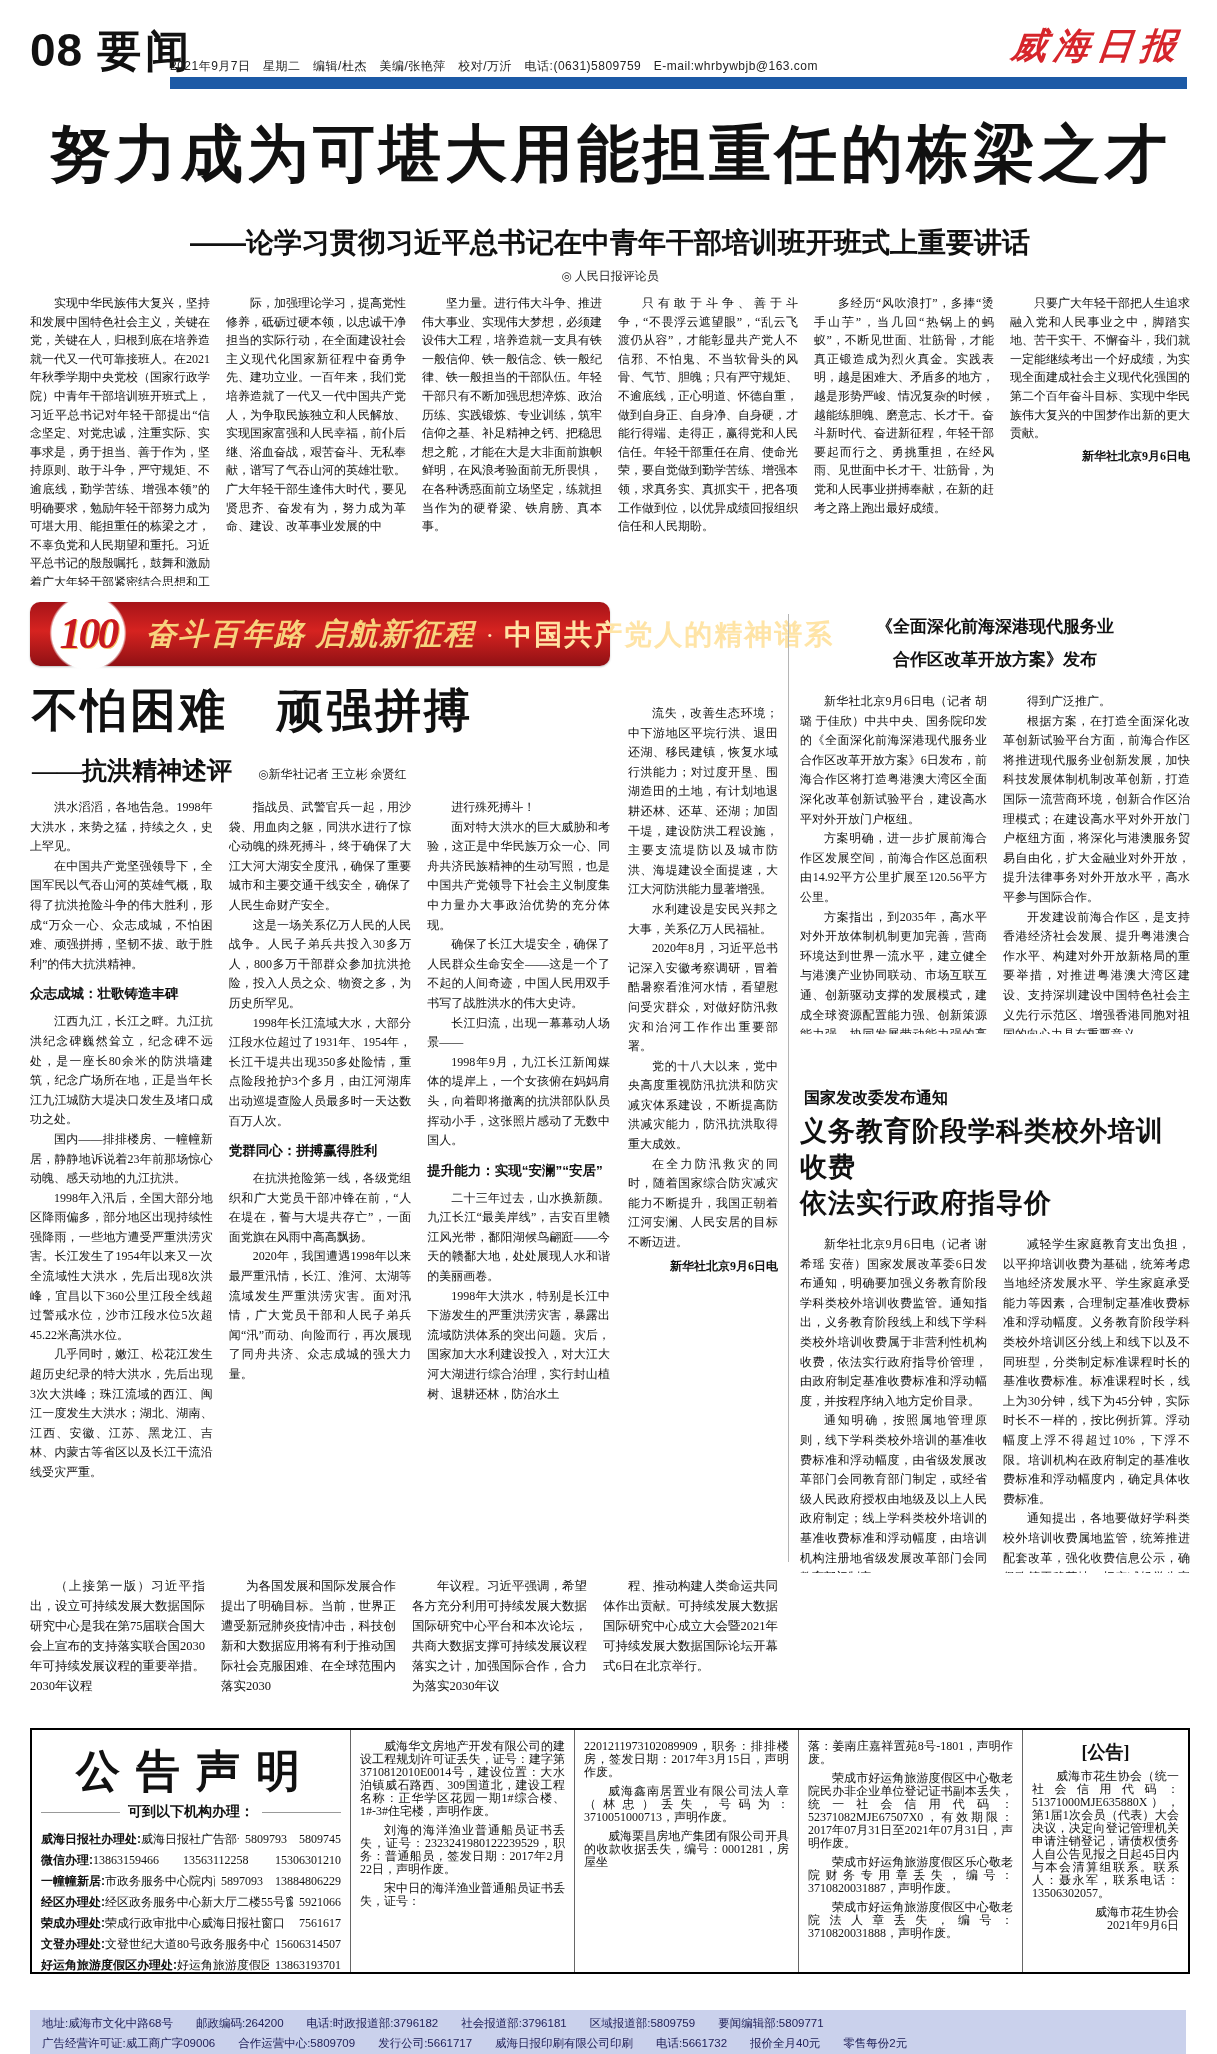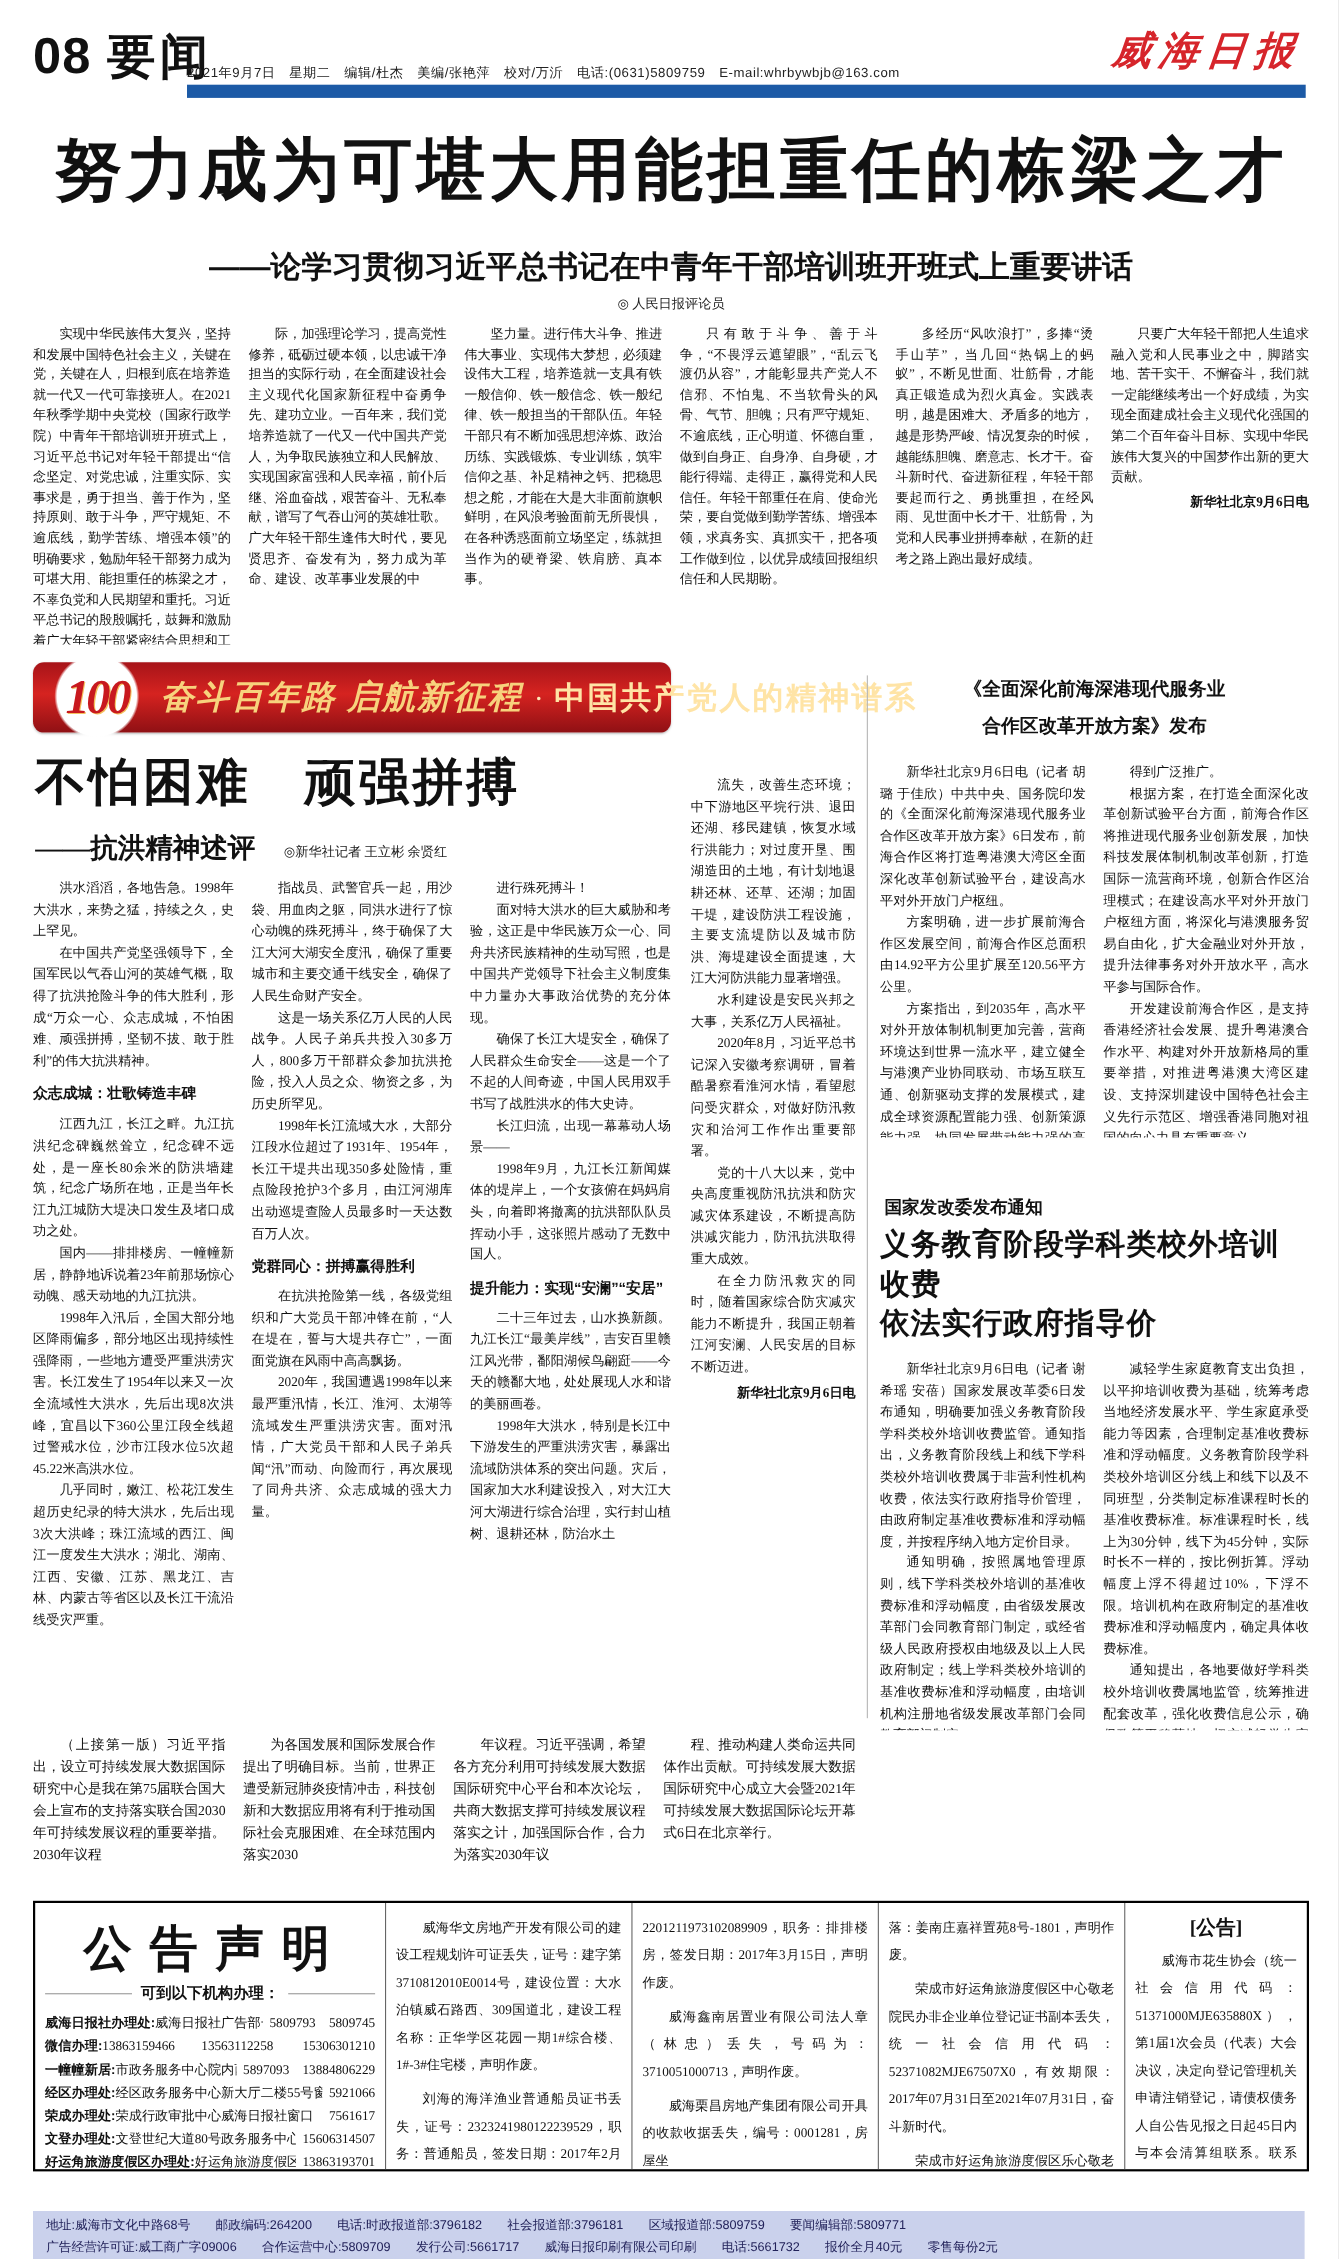--- a/index.html
+++ b/index.html
@@ -40,21 +40,21 @@
   .fl-byline{font-size:12px;color:#222;}
   .vrule{width:1px;background:#b5b5b5;}
   
   .qh-title{text-align:center;font-weight:900;font-size:17px;line-height:33px;}
   .tt-kicker{font-weight:700;font-size:16px;margin:0 0 4px 4px;}
   .tt-title{font-weight:900;font-size:27px;line-height:36px;letter-spacing:1px;}
   
   .nbox{border:2px solid #000;display:flex;}
   .ncol{padding:10px 9px;overflow:hidden;}
   .ncol+.ncol{border-left:1px solid #666;}
-  .ann{margin:0 0 6px;text-indent:2em;text-align:justify;font-size:12px;line-height:25px;}
+  .ann{margin:0 0 6px;text-indent:2em;text-align:justify;font-size:12px;line-height:13px;}
   .ann.cont{text-indent:0;}
   .ann.sig{text-indent:0;text-align:right;margin:0;}
   .gg-head{text-align:center;font-weight:700;font-size:18px;margin:0 0 6px;}
   .nb-title{text-align:center;font-weight:900;font-size:44px;letter-spacing:16px;margin:2px 0 2px 10px;}
   .nb-sub{display:flex;align-items:center;gap:8px;font-family:"Liberation Sans","DejaVu Sans",sans-serif;font-weight:700;font-size:14px;margin:2px 0 8px;}
   .nb-sub::before,.nb-sub::after{content:"";flex:1;height:1px;background:#999;}
   .office{display:flex;font-size:12px;line-height:21px;white-space:nowrap;}
   .office b{font-family:"Liberation Sans","DejaVu Sans",sans-serif;}
   .office-detail{flex:1;overflow:hidden;}
   .office-phones{margin-left:6px;}
@@ -252,21 +252,21 @@
         <p class="ann">刘海的海洋渔业普通船员证书丢失，证号：2323241980122239529，职务：普通船员，签发日期：2017年2月22日，声明作废。</p>
         <p class="ann">宋中日的海洋渔业普通船员证书丢失，证号：</p>
       </div>
     <div class="ncol" style="width:205px;">
         <p class="ann cont">2201211973102089909，职务：排排楼房，签发日期：2017年3月15日，声明作废。</p>
         <p class="ann">威海鑫南居置业有限公司法人章（林忠）丢失，号码为：3710051000713，声明作废。</p>
         <p class="ann">威海栗昌房地产集团有限公司开具的收款收据丢失，编号：0001281，房屋坐</p>
       </div>
     <div class="ncol" style="width:205px;">
         <p class="ann cont">落：姜南庄嘉祥置苑8号-1801，声明作废。</p>
-        <p class="ann">荣成市好运角旅游度假区中心敬老院民办非企业单位登记证书副本丢失，统一社会信用代码：52371082MJE67507X0，有效期限：2017年07月31日至2021年07月31日，奋斗新时代。</p>
+        <p class="ann">荣成市好运角旅游度假区中心敬老院民办非企业单位登记证书副本丢失，统一社会信用代码：52371082MJE67507X0，有效期限：2017年07月31日至2021年07月31日，声明作废。</p>
         <p class="ann">荣成市好运角旅游度假区乐心敬老院财务专用章丢失，编号：3710820031887，声明作废。</p>
         <p class="ann">荣成市好运角旅游度假区中心敬老院法人章丢失，编号：3710820031888，声明作废。</p>
       </div>
     <div class="ncol" style="flex:1;">
       <p class="gg-head">[公告]</p>
       <div>
           <p class="ann">威海市花生协会（统一社会信用代码：51371000MJE635880X），第1届1次会员（代表）大会决议，决定向登记管理机关申请注销登记，请债权债务人自公告见报之日起45日内与本会清算组联系。联系人：聂永军，联系电话：13506302057。</p>
           <p class="ann sig">威海市花生协会</p>
           <p class="ann sig">2021年9月6日</p>
         </div>

